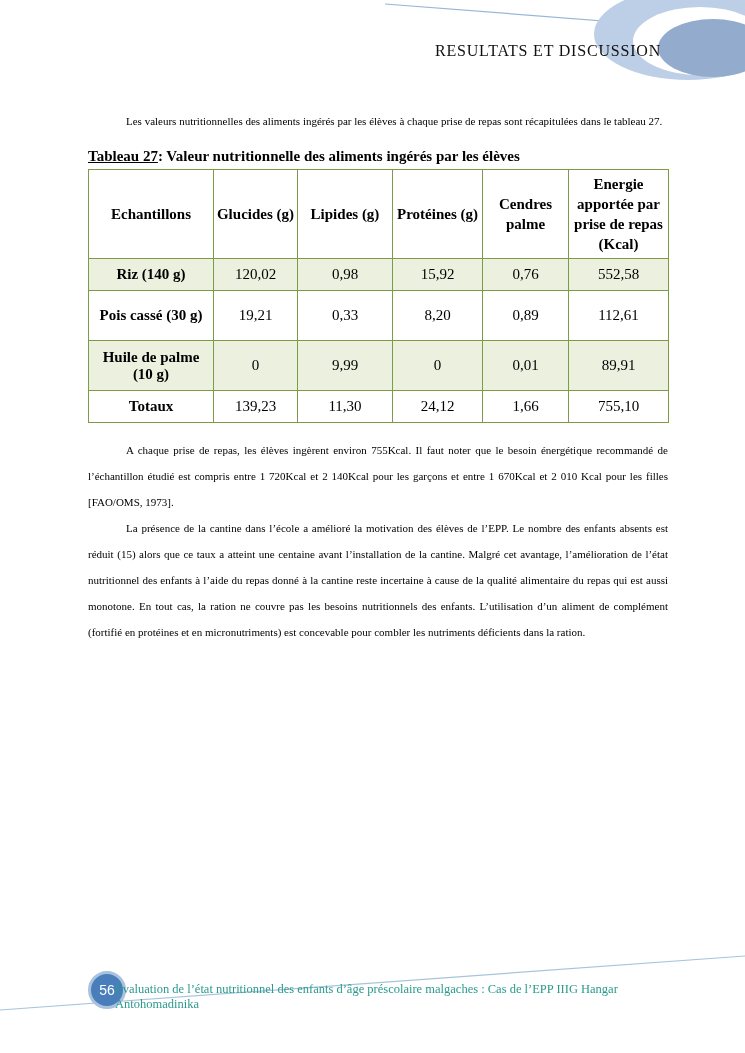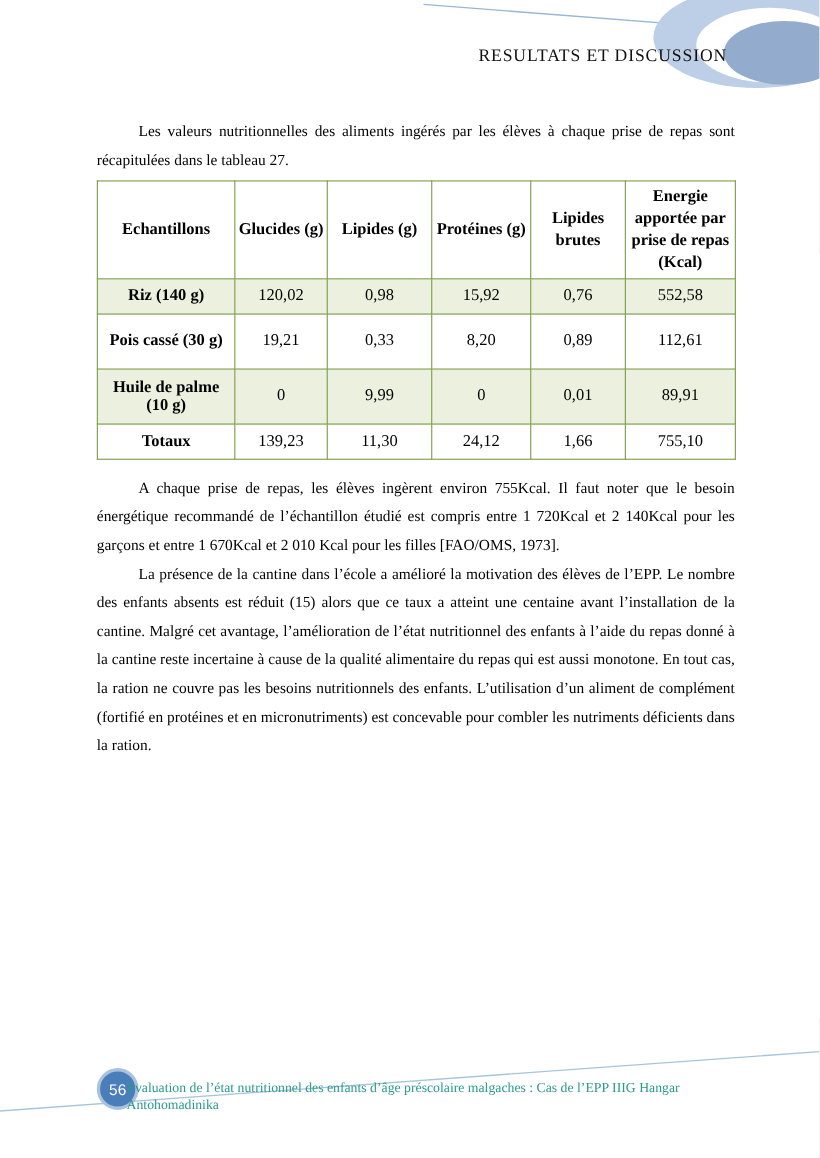--- a/index.html
+++ b/index.html
@@ -24,21 +24,21 @@
     font-size:16px;
     letter-spacing:0.8px;
     color:#111;
   }
   .content {
     position:absolute;
     left:88px; top:108px;
     width:580px;
   }
   .para {
-    font-size:14px;
+    font-size:11px;
     line-height:26px;
     text-align:justify;
     text-indent:38px;
   }
   .caption {
     margin-top:14px;
     margin-bottom:2px;
     font-size:15px;
     font-weight:bold;
   }
@@ -117,37 +117,38 @@
 
     <line x1="0" y1="1010" x2="745" y2="956" stroke="#a8c4dd" stroke-width="1.2"></line>
   </svg>
 
   <div class="header-title">RESULTATS ET DISCUSSION</div>
 
   <div class="content">
 
     <p class="para">Les valeurs nutritionnelles des aliments ingérés par les élèves à chaque prise de repas sont récapitulées dans le tableau 27.</p>
 
+    <p class="caption"><span class="cap-label">Tableau 27</span><span>: Valeur nutritionnelle des aliments ingérés par les élèves</span></p>
 
     <table class="nutri">
       <colgroup>
         <col class="c0">
           <col class="c1">
           <col class="c2">
           <col class="c3">
           <col class="c4">
           <col class="c5">
       </colgroup>
       <thead>
         <tr>
           <th>Echantillons</th>
           <th>Glucides (g)</th>
           <th>Lipides (g)</th>
           <th>Protéines (g)</th>
-          <th>Lipides brutes</th>
+          <th>Cendres palme</th>
           <th>Energie apportée par prise de repas (Kcal)</th>
         </tr>
       </thead>
       <tbody>
         <tr class="shaded r-small">
           <td class="row-label">Riz (140 g)</td>
           <td>120,02</td>
           <td>0,98</td>
           <td>15,92</td>
           <td>0,76</td>

